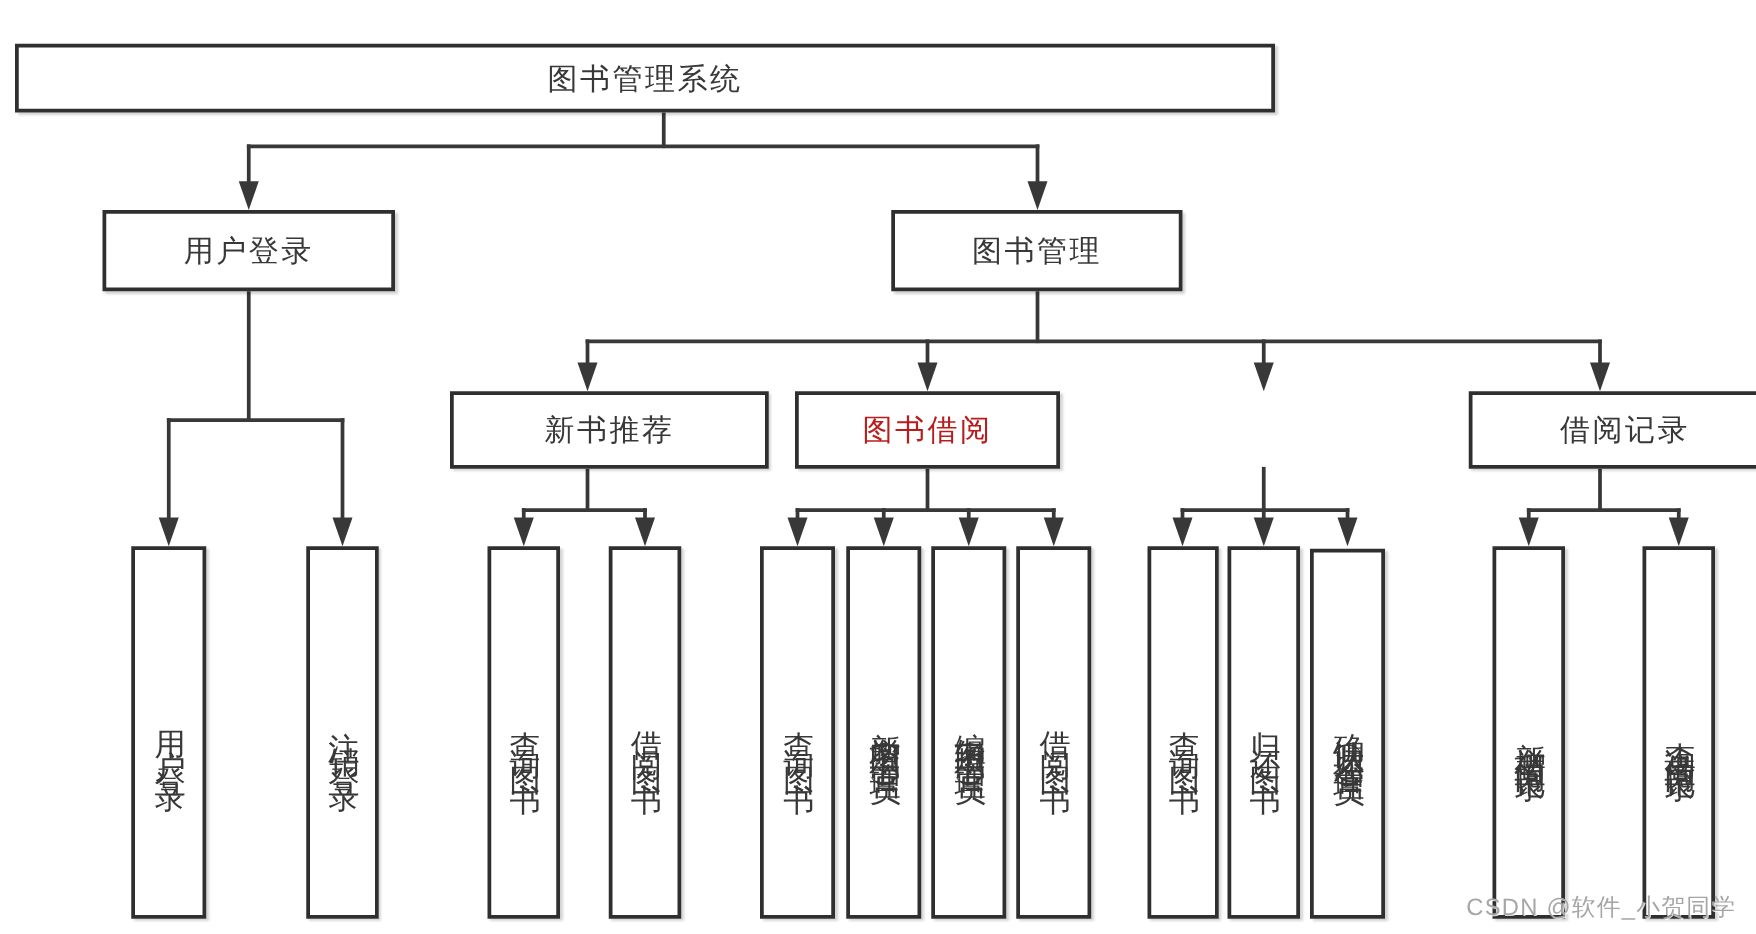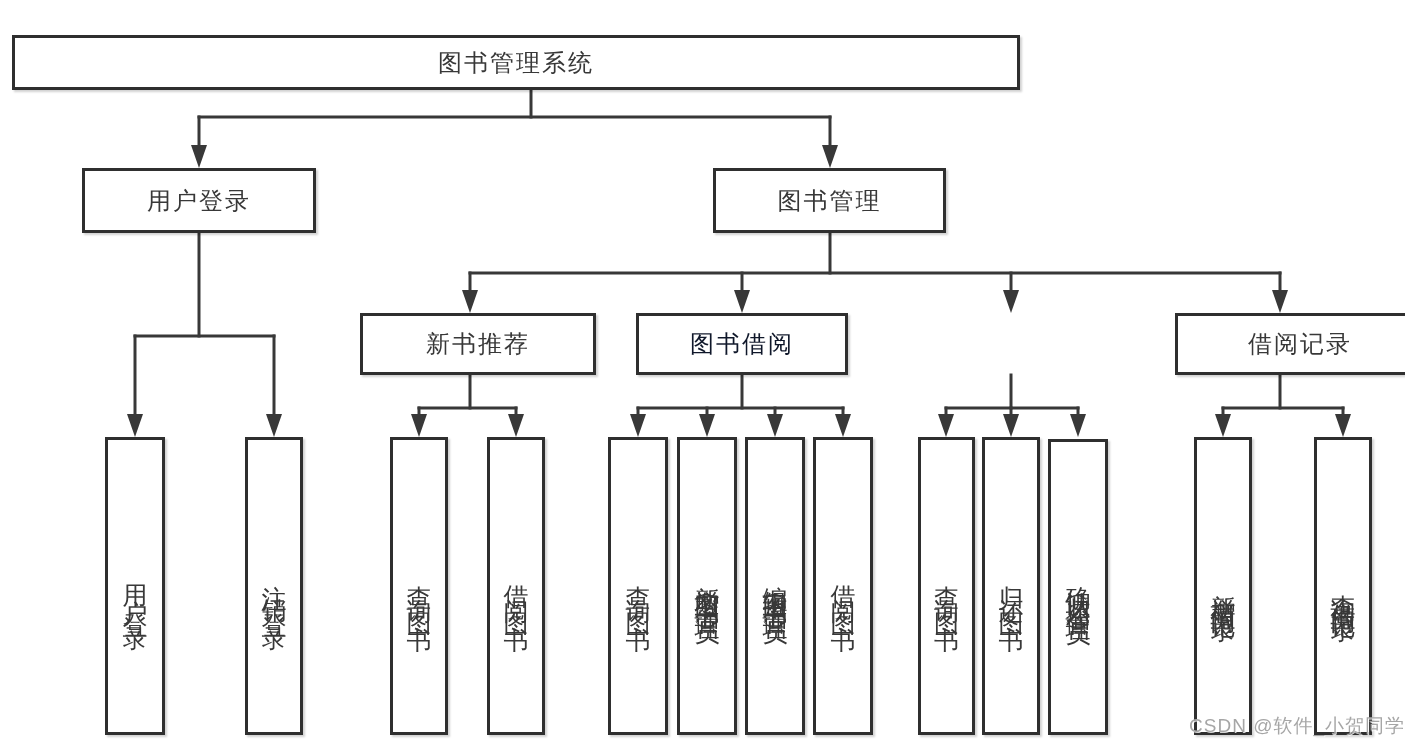--- a/index.html
+++ b/index.html
@@ -54,21 +54,21 @@
   .node.vertical .label.short {
     letter-spacing: 14px;
     padding-top: 14px;
   }
   .node.vertical .label.long {
     letter-spacing: 5px;
     padding-top: 5px;
   }
   .watermark {
     position: absolute;
-    right: 0;
+    right: 16px;
     bottom: 8px;
     font-size: 19px;
     letter-spacing: 1px;
     z-index: 3;
     text-shadow: 1px 1px 0 rgba(255,255,255,0.8);
   }
 </style>
 </head>
 <body>
 
@@ -144,25 +144,25 @@
   <div id="nodes">
       <div class="node horizontal" style="left: 12px; top: 3px; width: 1008px; height: 55px; border-color: rgb(47, 47, 47); margin-top: 32px;">
         <span class="label" style="color: rgb(56, 56, 56);">图书管理系统</span>
       </div>
       <div class="node horizontal" style="left: 82px; top: 168px; width: 234px; height: 65px; border-color: rgb(47, 47, 47);">
         <span class="label" style="color: rgb(56, 56, 56);">用户登录</span>
       </div>
       <div class="node horizontal" style="left: 713px; top: 168px; width: 233px; height: 65px; border-color: rgb(47, 47, 47);">
         <span class="label" style="color: rgb(56, 56, 56); text-align: right;">图书管理</span>
       </div>
-      <div class="node horizontal" style="left: 360px; top: 313px; width: 236px; height: 62px; border-color: rgb(47, 47, 47);">
+      <div class="node horizontal" style="left: 360px; top: 313px; width: 255px; height: 62px; border-color: rgb(47, 47, 47);">
         <span class="label" style="color: rgb(56, 56, 56);">新书推荐</span>
       </div>
       <div class="node horizontal" style="left: 636px; top: 313px; width: 212px; height: 62px; border-color: rgb(47, 47, 47);">
-        <span class="label" style="color: #0f172a;">图书借阅</span>
+        <span class="label" style="color: #b91c1c;">图书借阅</span>
       </div>
       <div class="node horizontal" style="left: 1175px; top: 313px; width: 250px; height: 62px; border-color: rgb(47, 47, 47);">
         <span class="label" style="color: rgb(56, 56, 56);">借阅记录</span>
       </div>
       <div class="node vertical" style="left: 105px; top: 437px; width: 60px; height: 298px; border-color: rgb(47, 47, 47);">
         <span class="label short" style="color: rgb(56, 56, 56);">用户登录</span>
       </div>
       <div class="node vertical" style="left: 245px; top: 437px; width: 58px; height: 298px; border-color: rgb(47, 47, 47);">
         <span class="label short" style="color: rgb(56, 56, 56);">注销登录</span>
       </div>

